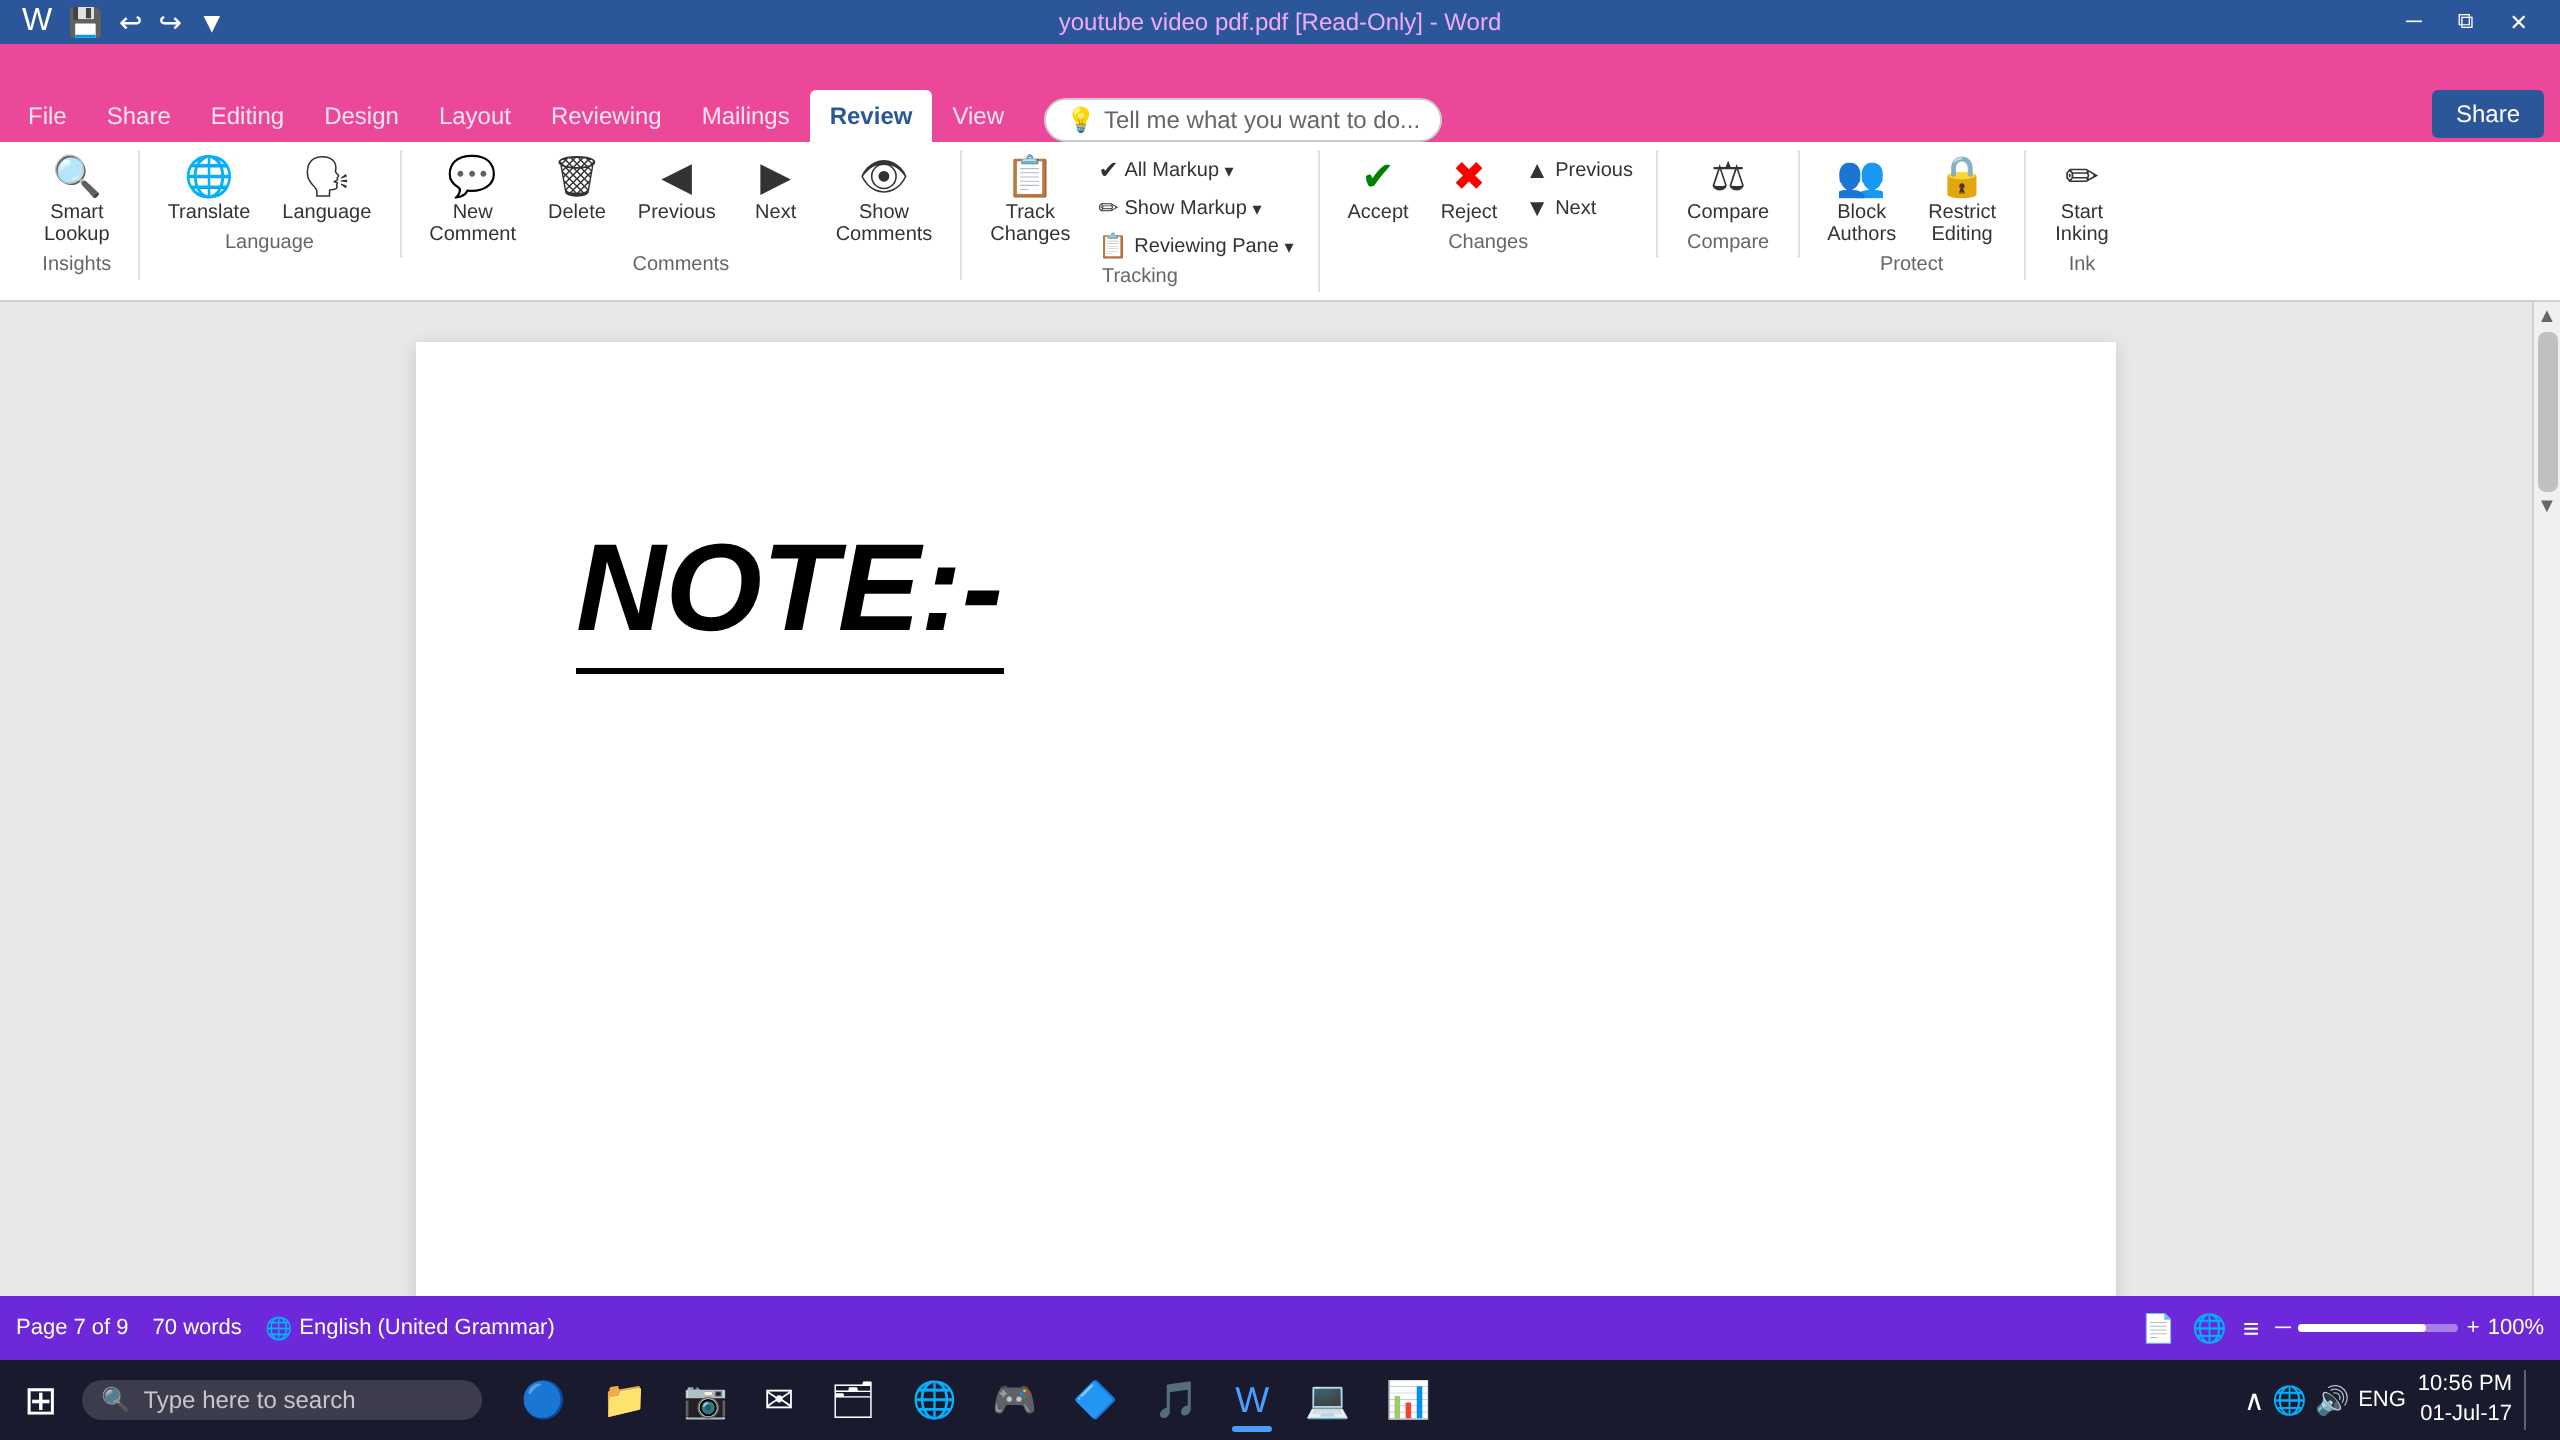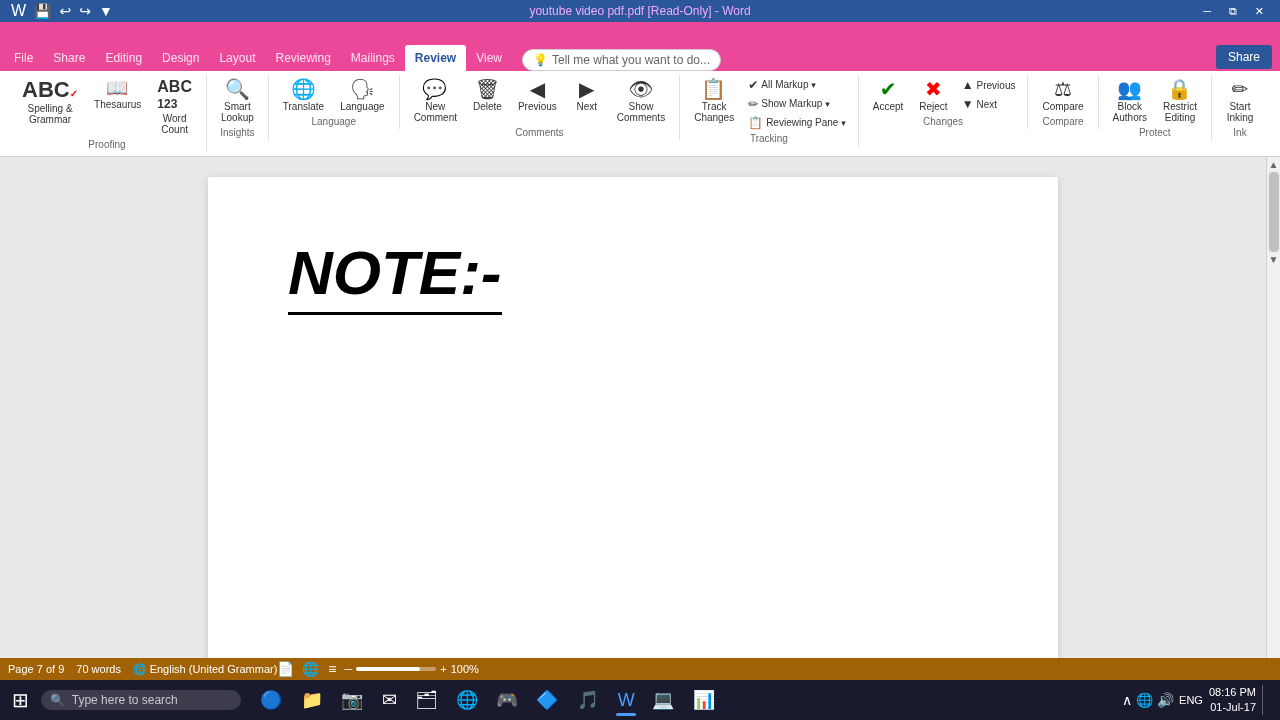--- a/index.html
+++ b/index.html
@@ -54,21 +54,21 @@
     .ribbon-btn .label { font-size: 10px; text-align: center; line-height: 1.1; }
     .ribbon-small-btn { display: flex; align-items: center; gap: 3px; padding: 1px 4px; cursor: pointer; font-size: 10px; color: #333; border-radius: 2px; }
     .ribbon-small-btn .s-icon { font-size: 12px; }
 
     .tell-me { display: flex; align-items: center; background: #fff; border: 1px solid #ccc; border-radius: 12px; padding: 2px 10px; gap: 4px; font-size: 12px; color: #666; height: 22px; margin-top: 6px; cursor: text; }
     .share-btn { background: #2b579a; color: white; font-size: 12px; padding: 3px 12px; border-radius: 3px; cursor: pointer; height: 24px; display: flex; align-items: center; }
 
     
     .doc-area { display: flex; flex: 1; overflow: hidden; }
     .doc-scroll { flex: 1; background: #e8e8e8; overflow: auto; display: flex; justify-content: center; padding: 20px 0; }
-    .doc-page { background: white; width: 850px; min-height: 550px; padding: 60px 80px; box-shadow: 0 2px 8px rgba(0,0,0,0.15); }
+    .doc-page { background: white; width: 850px; min-height: 550px; padding: 88px 80px; box-shadow: 0 2px 8px rgba(0,0,0,0.15); }
 
     .doc-note-title {
       font-size: 62px;
       font-weight: 900;
       font-style: italic;
       color: #000;
       border-bottom: 3px solid #000;
       padding-bottom: 4px;
       margin-bottom: 20px;
       display: inline-block;
@@ -79,24 +79,25 @@
       color: #cc0000;
       line-height: 1.3;
       font-weight: 400;
     }
 
     
     .v-scrollbar { width: 14px; background: #f0f0f0; border-left: 1px solid #d0d0d0; display: flex; flex-direction: column; align-items: center; }
 
     
     .status-bar {
-      background: #a16207;
-      height: 22px;
+      background: #6d28d9;
+      height: 32px;
       display: flex;
       align-items: center;
+      justify-content: space-between;
       padding: 0 8px;
       color: white;
       font-size: 11px;
       flex-shrink: 0;
     }
     .status-left { display: flex; align-items: center; gap: 12px; }
     .status-right { display: flex; align-items: center; gap: 8px; }
     .status-item { display: flex; align-items: center; gap: 3px; }
 
     
@@ -154,37 +155,20 @@
     <div class="tell-me" style="margin-left:10px;">
       <span>💡</span>
       <span>Tell me what you want to do...</span>
     </div>
     <div style="flex:1"></div>
     <div class="share-btn" style="margin-right:8px; margin-bottom:2px;margin-top:23px;">Share</div>
   </div>
 
   <div class="ribbon-content">
 
-    <div class="ribbon-group">
-      <div class="ribbon-group-items">
-        <div class="ribbon-btn">
-          <div class="icon" style="font-size:22px;font-weight:bold;color:#333;">ABC<span style="color:red;font-size:10px;">✓</span></div>
-          <div class="label">Spelling &amp;<br>Grammar</div>
-        </div>
-        <div class="ribbon-btn">
-          <div class="icon" style="font-size:18px;">📖</div>
-          <div class="label">Thesaurus</div>
-        </div>
-        <div class="ribbon-btn">
-          <div class="icon" style="font-size:16px;font-weight:bold;">ABC<br><span style="font-size:12px;">123</span></div>
-          <div class="label">Word<br>Count</div>
-        </div>
-      </div>
-      <div class="ribbon-group-label">Proofing</div>
-    </div>
 
     <div class="ribbon-group">
       <div class="ribbon-group-items">
         <div class="ribbon-btn">
           <div class="icon">🔍</div>
           <div class="label">Smart<br>Lookup</div>
         </div>
       </div>
       <div class="ribbon-group-label">Insights</div>
     </div>
@@ -377,18 +361,18 @@
     <div class="taskbar-item">📊</div>
   </div>
   <div class="taskbar-right">
     <div class="sys-tray">
       <span style="cursor:pointer;">∧</span>
       <span>🌐</span>
       <span>🔊</span>
       <span style="font-size:11px;">ENG</span>
     </div>
     <div class="clock">
-      <div>08:16 PM</div>
+      <div>10:56 PM</div>
       <div>01-Jul-17</div>
     </div>
     <div style="width:6px;height:30px;border-left:1px solid rgba(255,255,255,0.3);cursor:pointer;"></div>
   </div>
 </div>
 
 </body></html>

